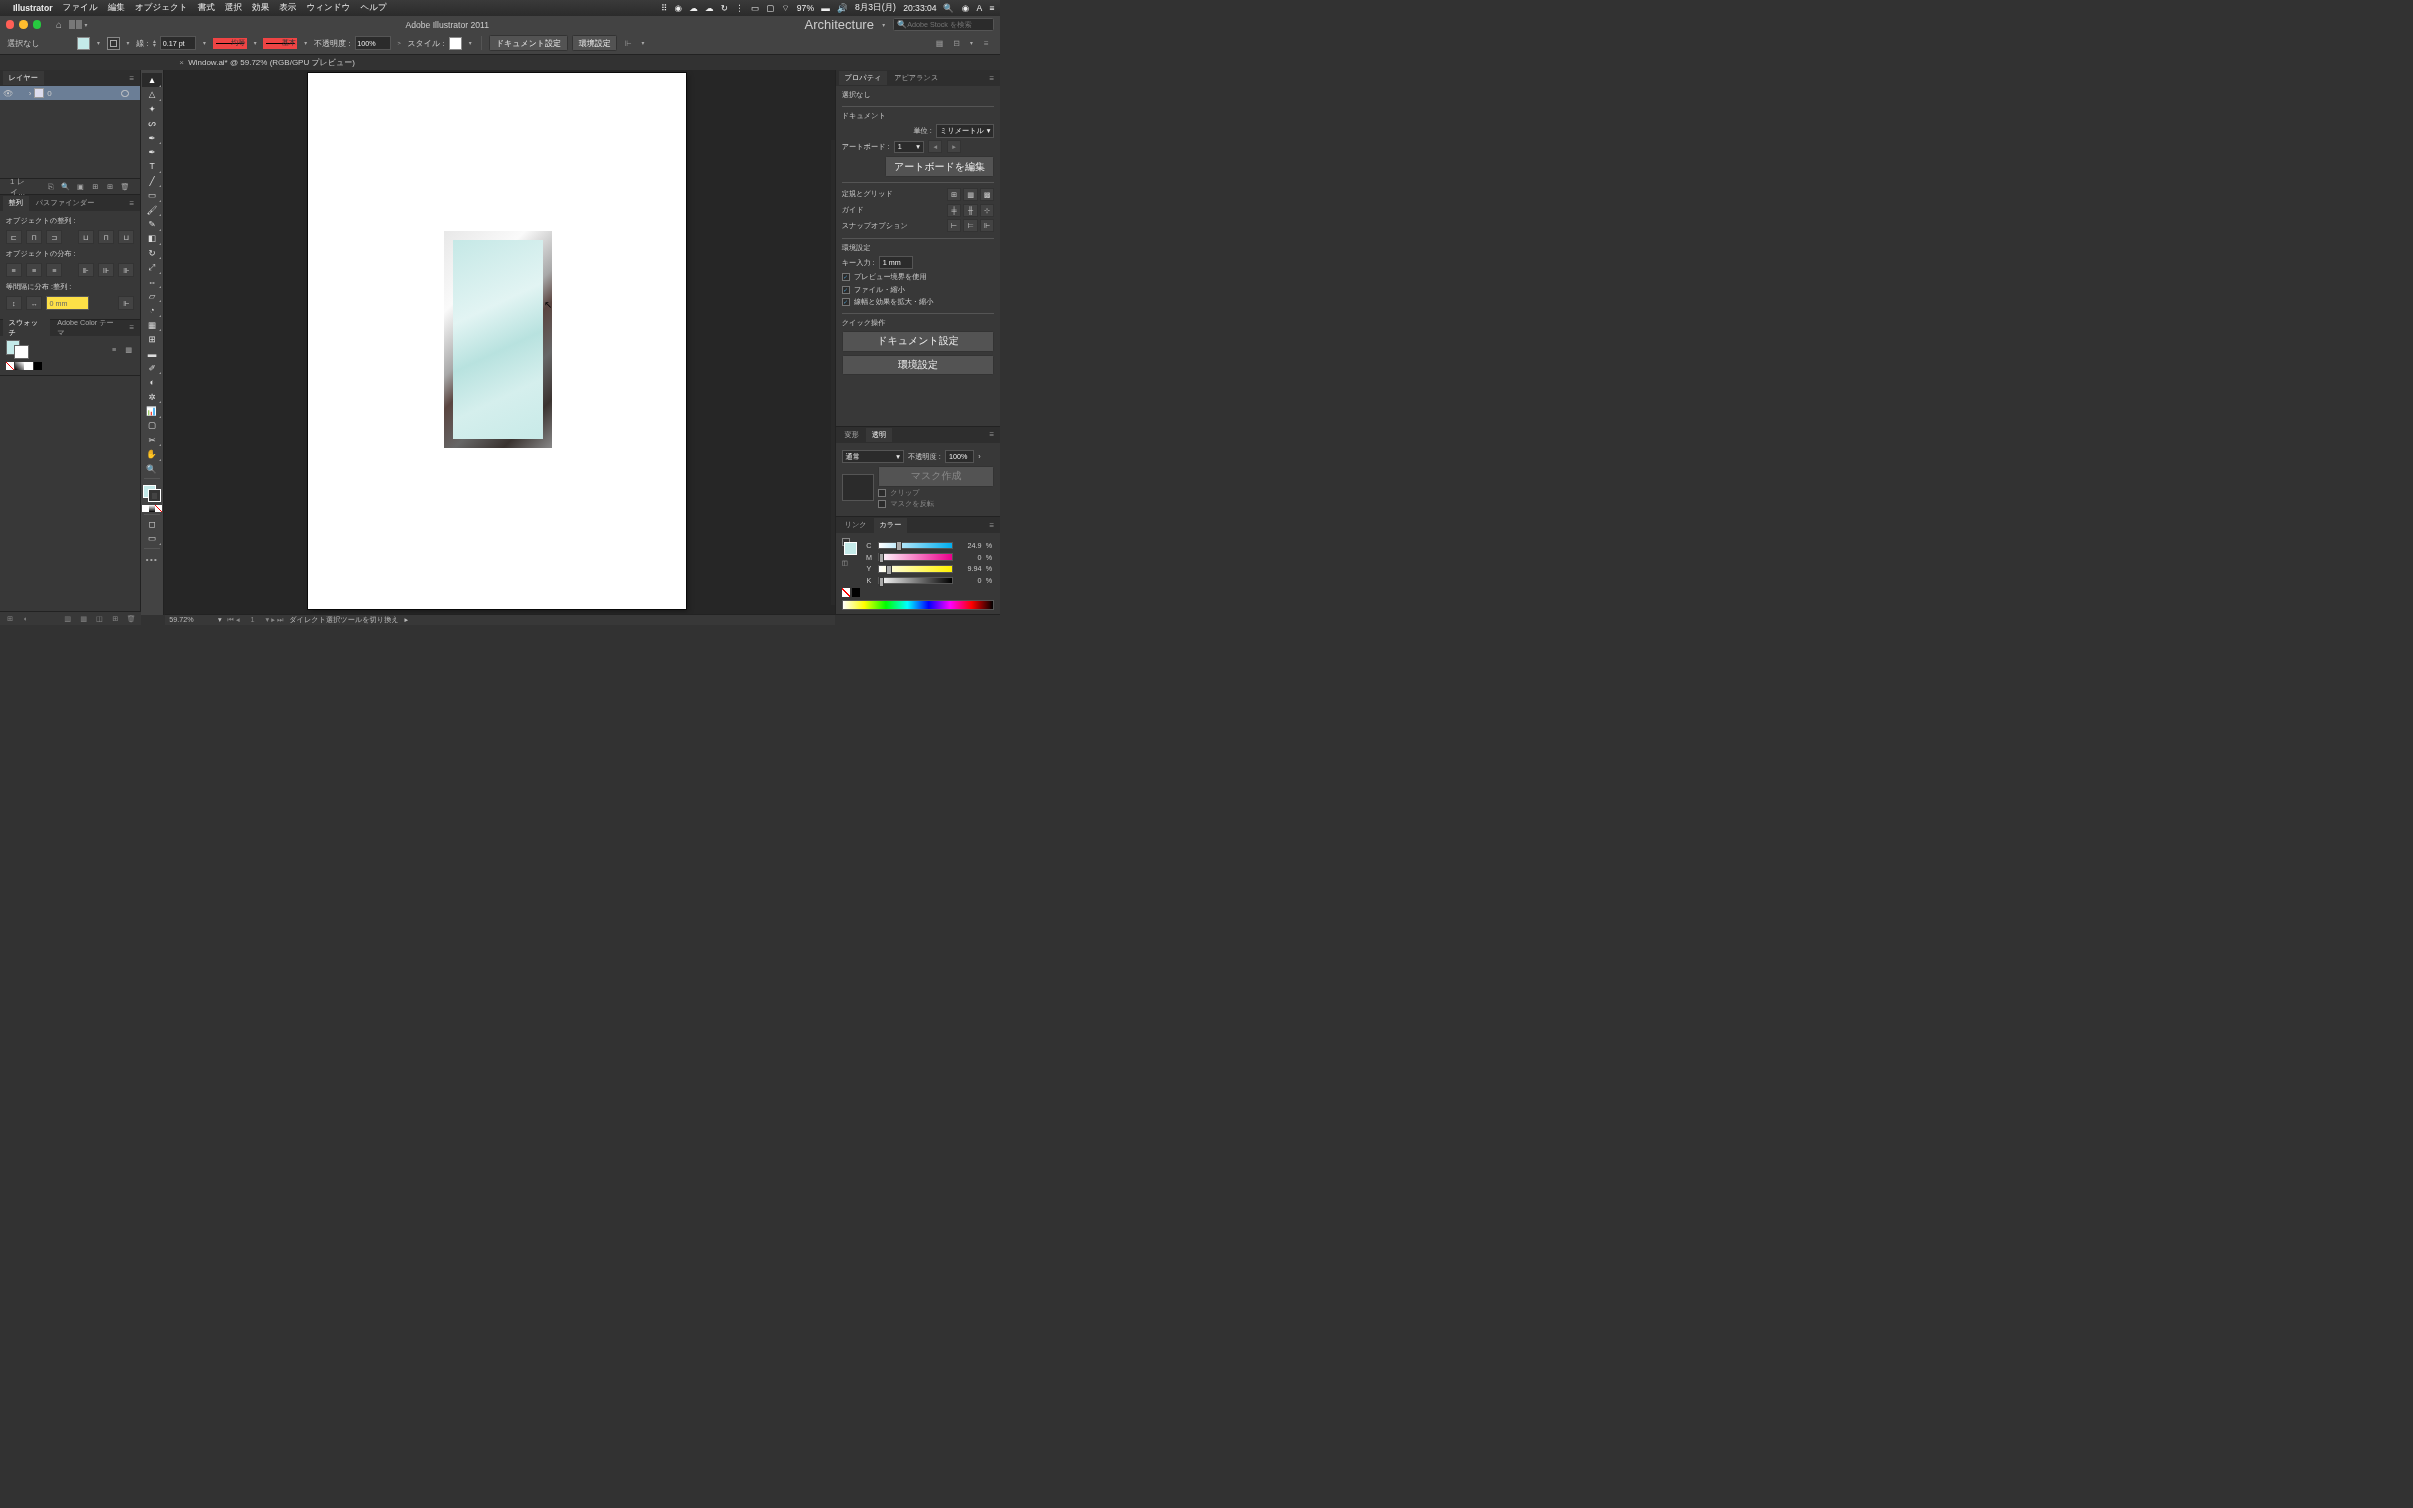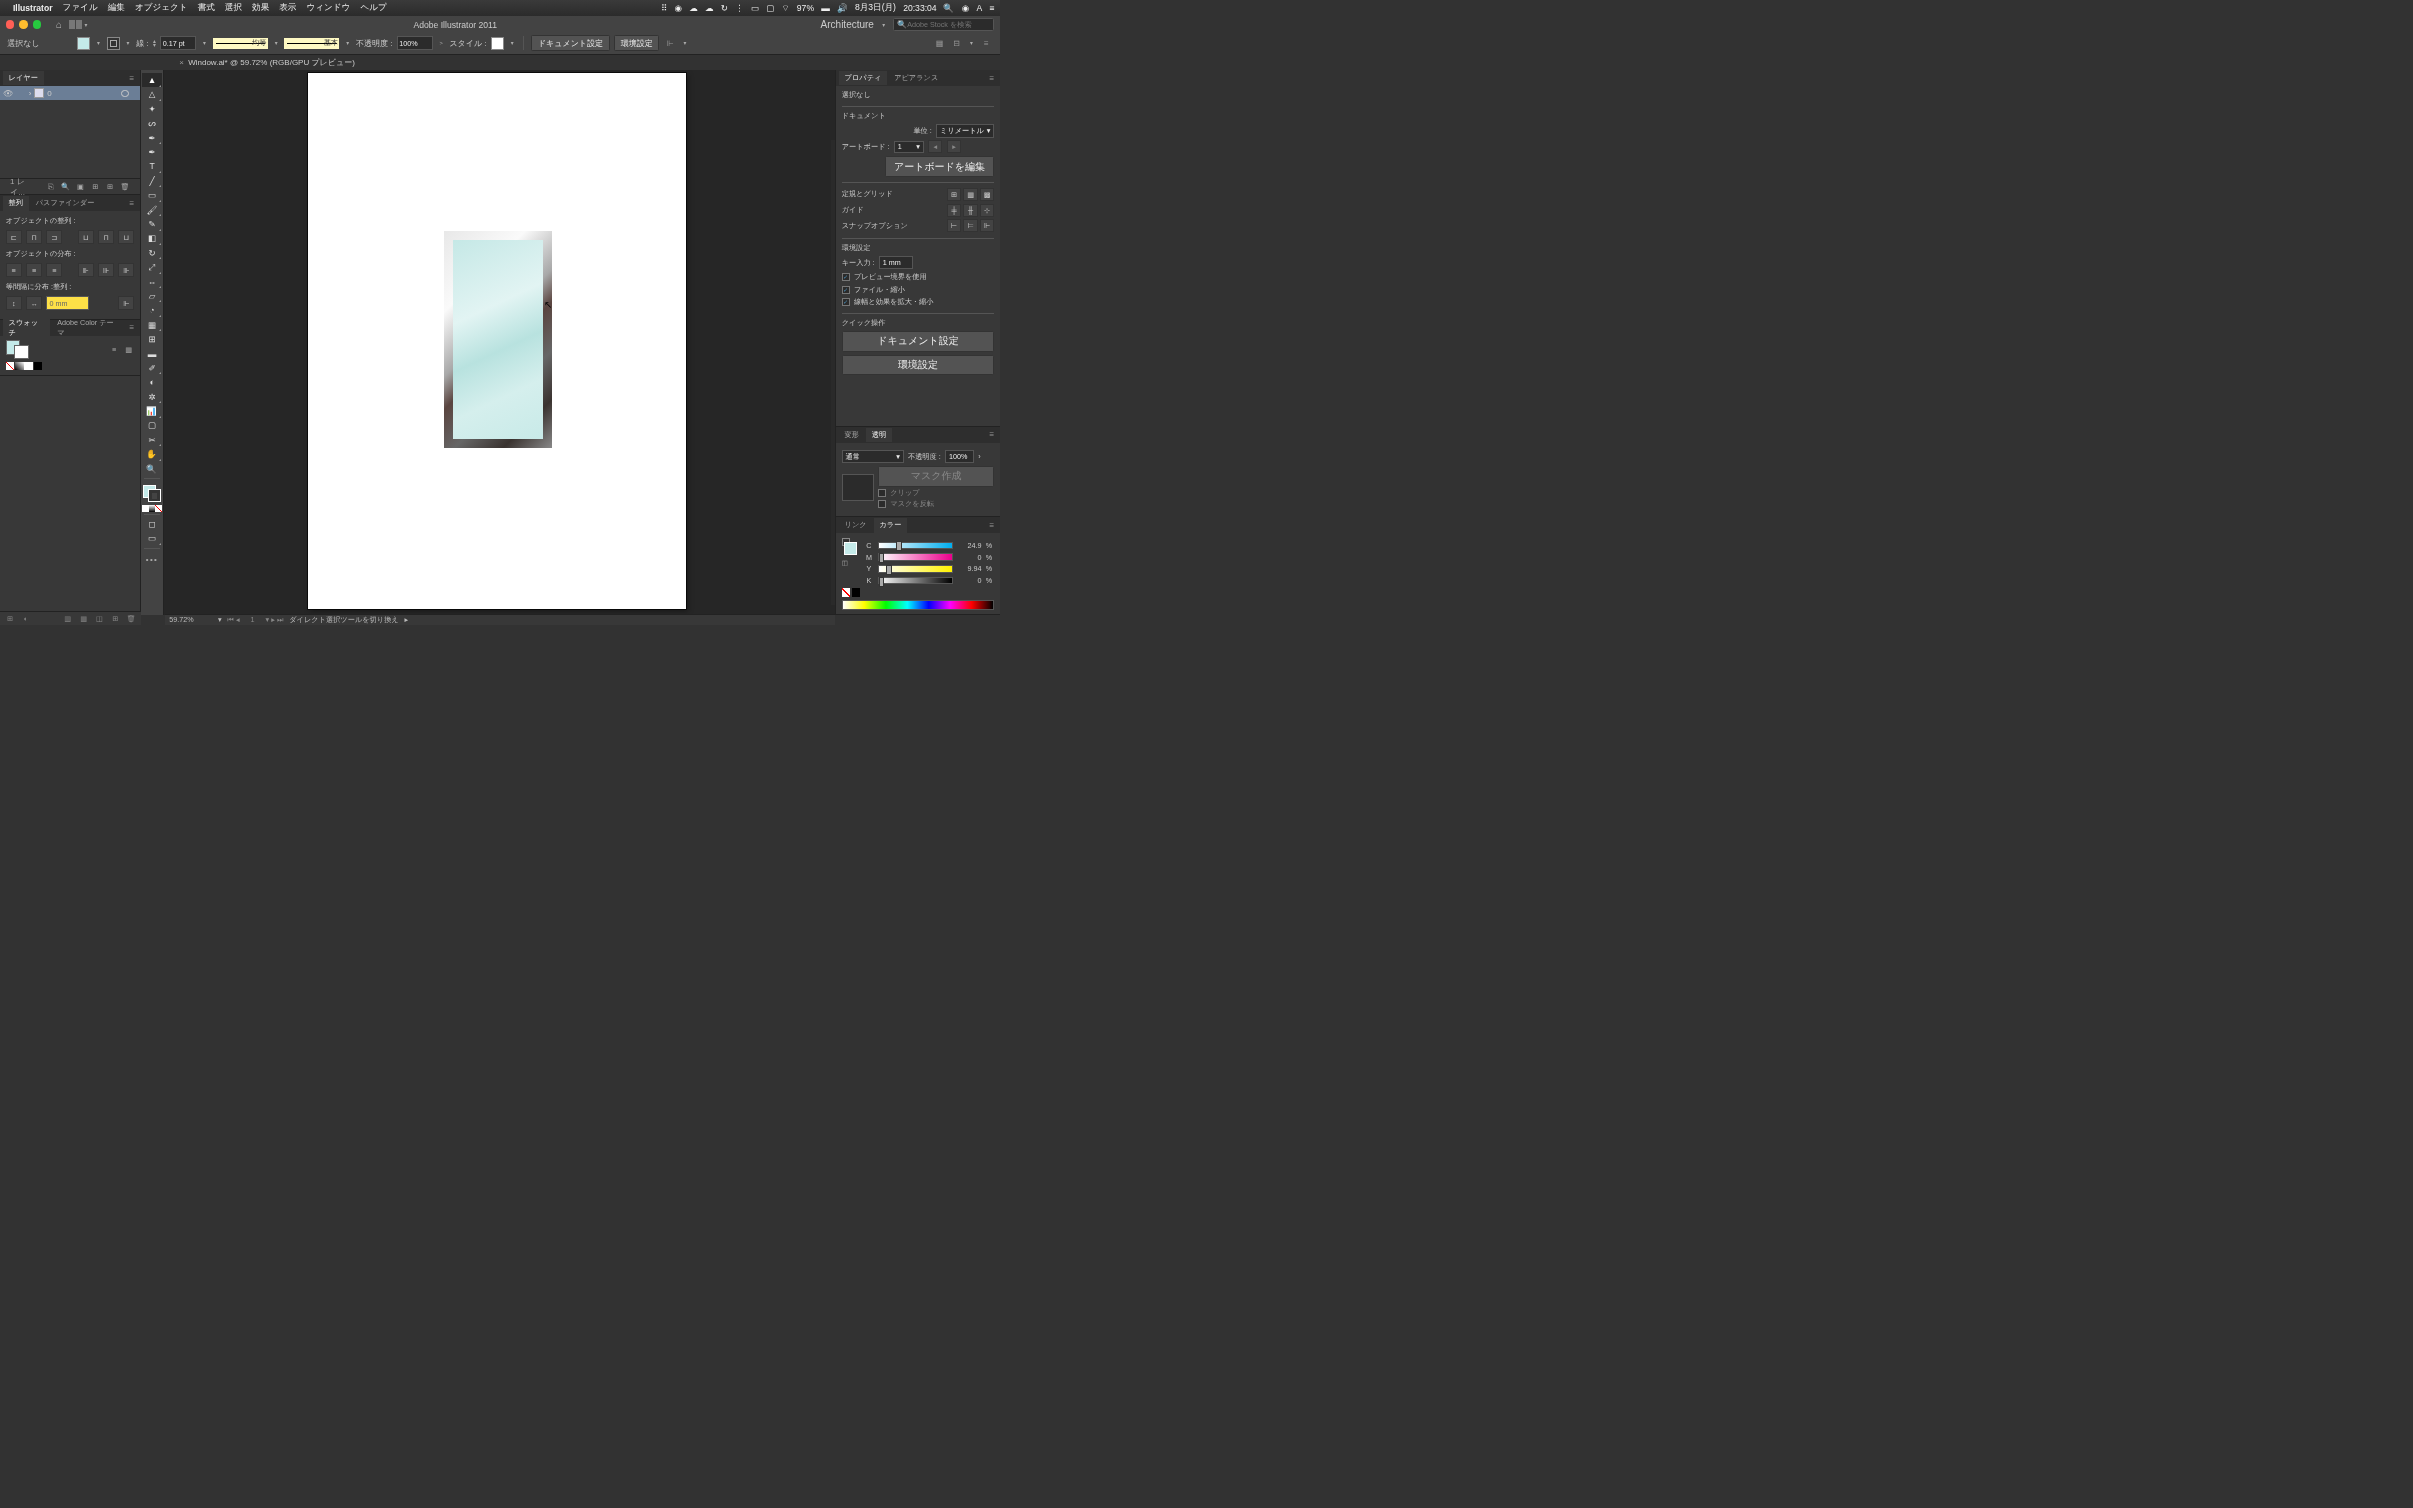--- a/index.html
+++ b/index.html
@@ -16,33 +16,33 @@
 
 .titlebar { height: 17px; background: #434343; display: flex; align-items: center; padding: 0 5.7px; }
 .traffic { display: flex; gap: 5px; width:43px; }
 .traffic div { width: 8.6px; height: 8.6px; border-radius: 50%; }
 .tr-red { background: #ff5f56; } .tr-yel { background: #ffbd2e; } .tr-grn { background: #27c93f; }
 .home-icon { margin-left: 7.2px; color:#bbb; font-size:10px;}
 .workspace-sw { margin-left: 7.2px; display:flex; gap:1.4px; }
 .workspace-sw div { width:5.7px; height:8.6px; background:#777; }
 .titlebar .title { flex: 1; text-align: center; color: #ccc; font-size: 8.6px; }
 .titlebar .right-group { display:flex; gap:5.7px; align-items:center; }
-.workspace-label { font-size:10px; color:#ccc; }
+.workspace-label { font-size:13px; color:#ccc; }
 .search-stock { background:#2b2b2b; border:0.7px solid #555; border-radius:1.4px; padding:0.7px 2.9px; display:flex; align-items:center; width:101px;}
 .search-stock input { background:transparent; border:none; color:#999; font-size:7.2px; width:100%; outline:none;}
 
 
 .controlbar { height: 21.5px; background: #434343; display: flex; align-items: center; padding: 0 7.2px; gap: 4.3px; border-bottom:0.7px solid #222;}
 .cb-label { font-size: 8px; color:#ccc; }
 .cb-swatch { width:13px; height:13px; border:0.7px solid #888; background:#c4eae9; }
 .cb-swatch.dark { background:#333; border:0.7px solid #888; position:relative;}
 .cb-swatch.dark::after { content:''; position:absolute; inset:2.2px; border:0.7px solid #aaa;}
 .cb-input { width:36px; background:#2b2b2b; border:0.7px solid #555; color:#eee; font-size:7.2px; padding:1.4px;}
 .cb-drop { width:8px; height:13px; display:flex; align-items:center; justify-content:center; color:#aaa; font-size:5.7px;}
-.cb-strokebox { width:55px; height:11.5px; background:#fef9c3; position:relative;}
+.cb-strokebox { width:34px; height:11.5px; background:#ef4444; position:relative;}
 .cb-strokebox::before { content:''; position:absolute; left:2.9px; right:2.9px; top:5px; height:1.4px; background:#000;}
 .cb-strokelabel { font-size:7.2px; margin-left:1.4px; color:#333; position:absolute; right:1.4px; top:0.7px;}
 .cb-sep { width:0.7px; height:14.4px; background:#555; margin:0 2.9px;}
 .cb-btn { background:#535353; border:0.7px solid #333; padding:1.4px 5.7px; font-size:8px; color:#eee; border-radius:1.4px;}
 .style-sw { width:13px; height:13px; background:#fff; border:0.7px solid #888;}
 .cb-right { margin-left:auto; display:flex; gap:4.3px;}
 .cb-iconbtn { width:13px; height:13px; display:flex; align-items:center; justify-content:center; color:#999;}
 
 
 .tabbar { height:16px; background:#323232; display:flex; align-items:center; padding-left:172px; border-bottom:0.7px solid #1a1a1a;}

